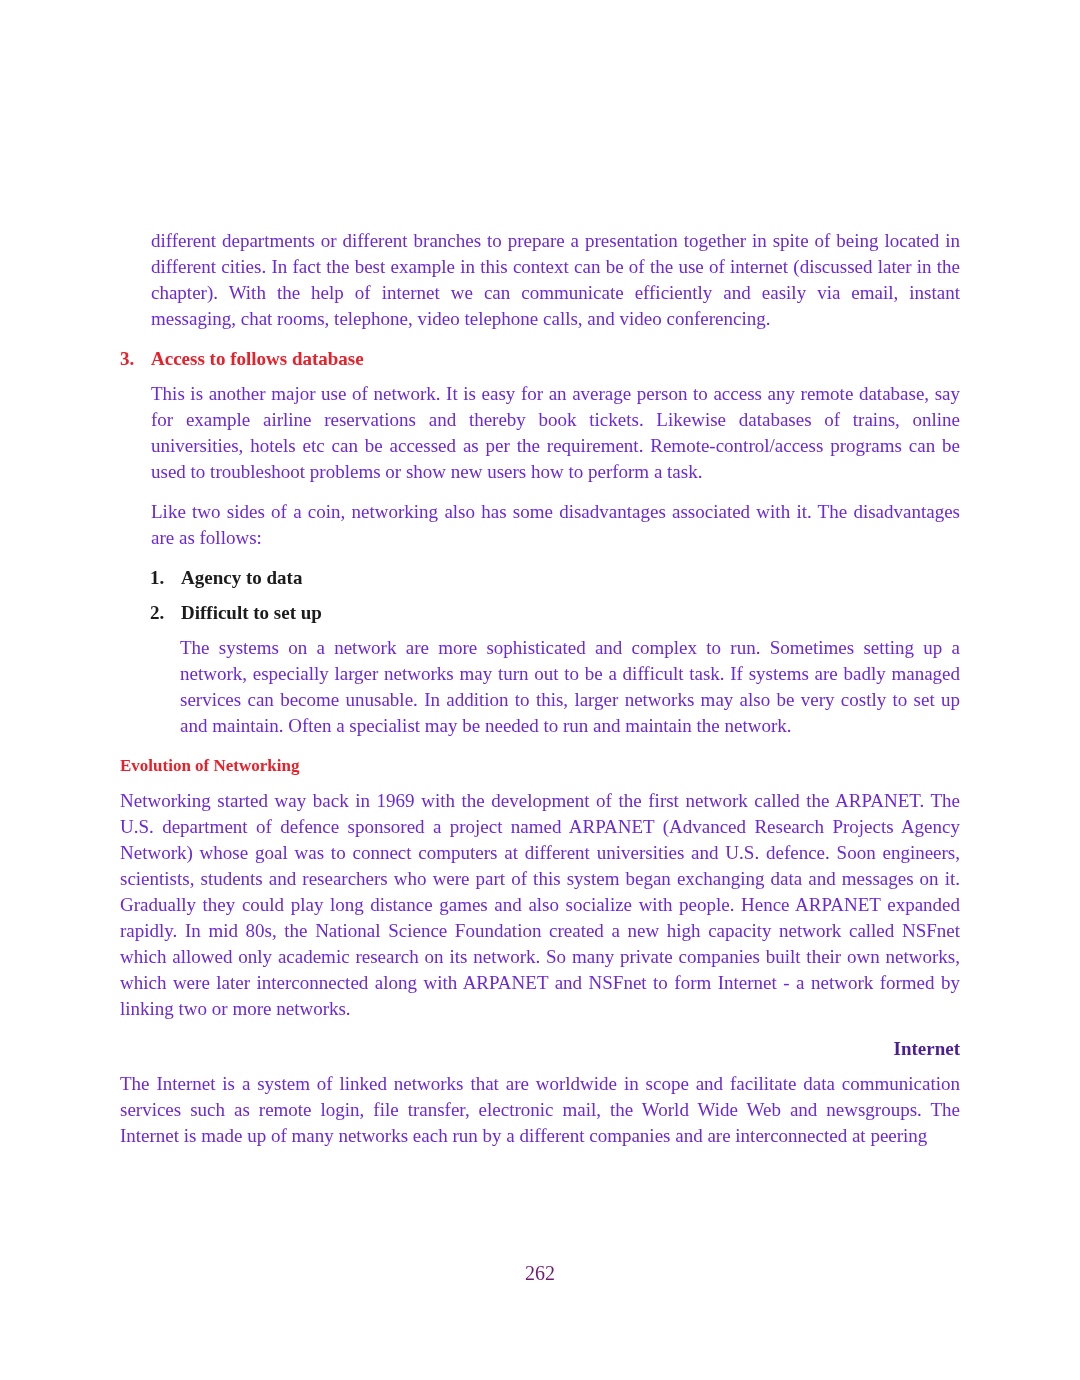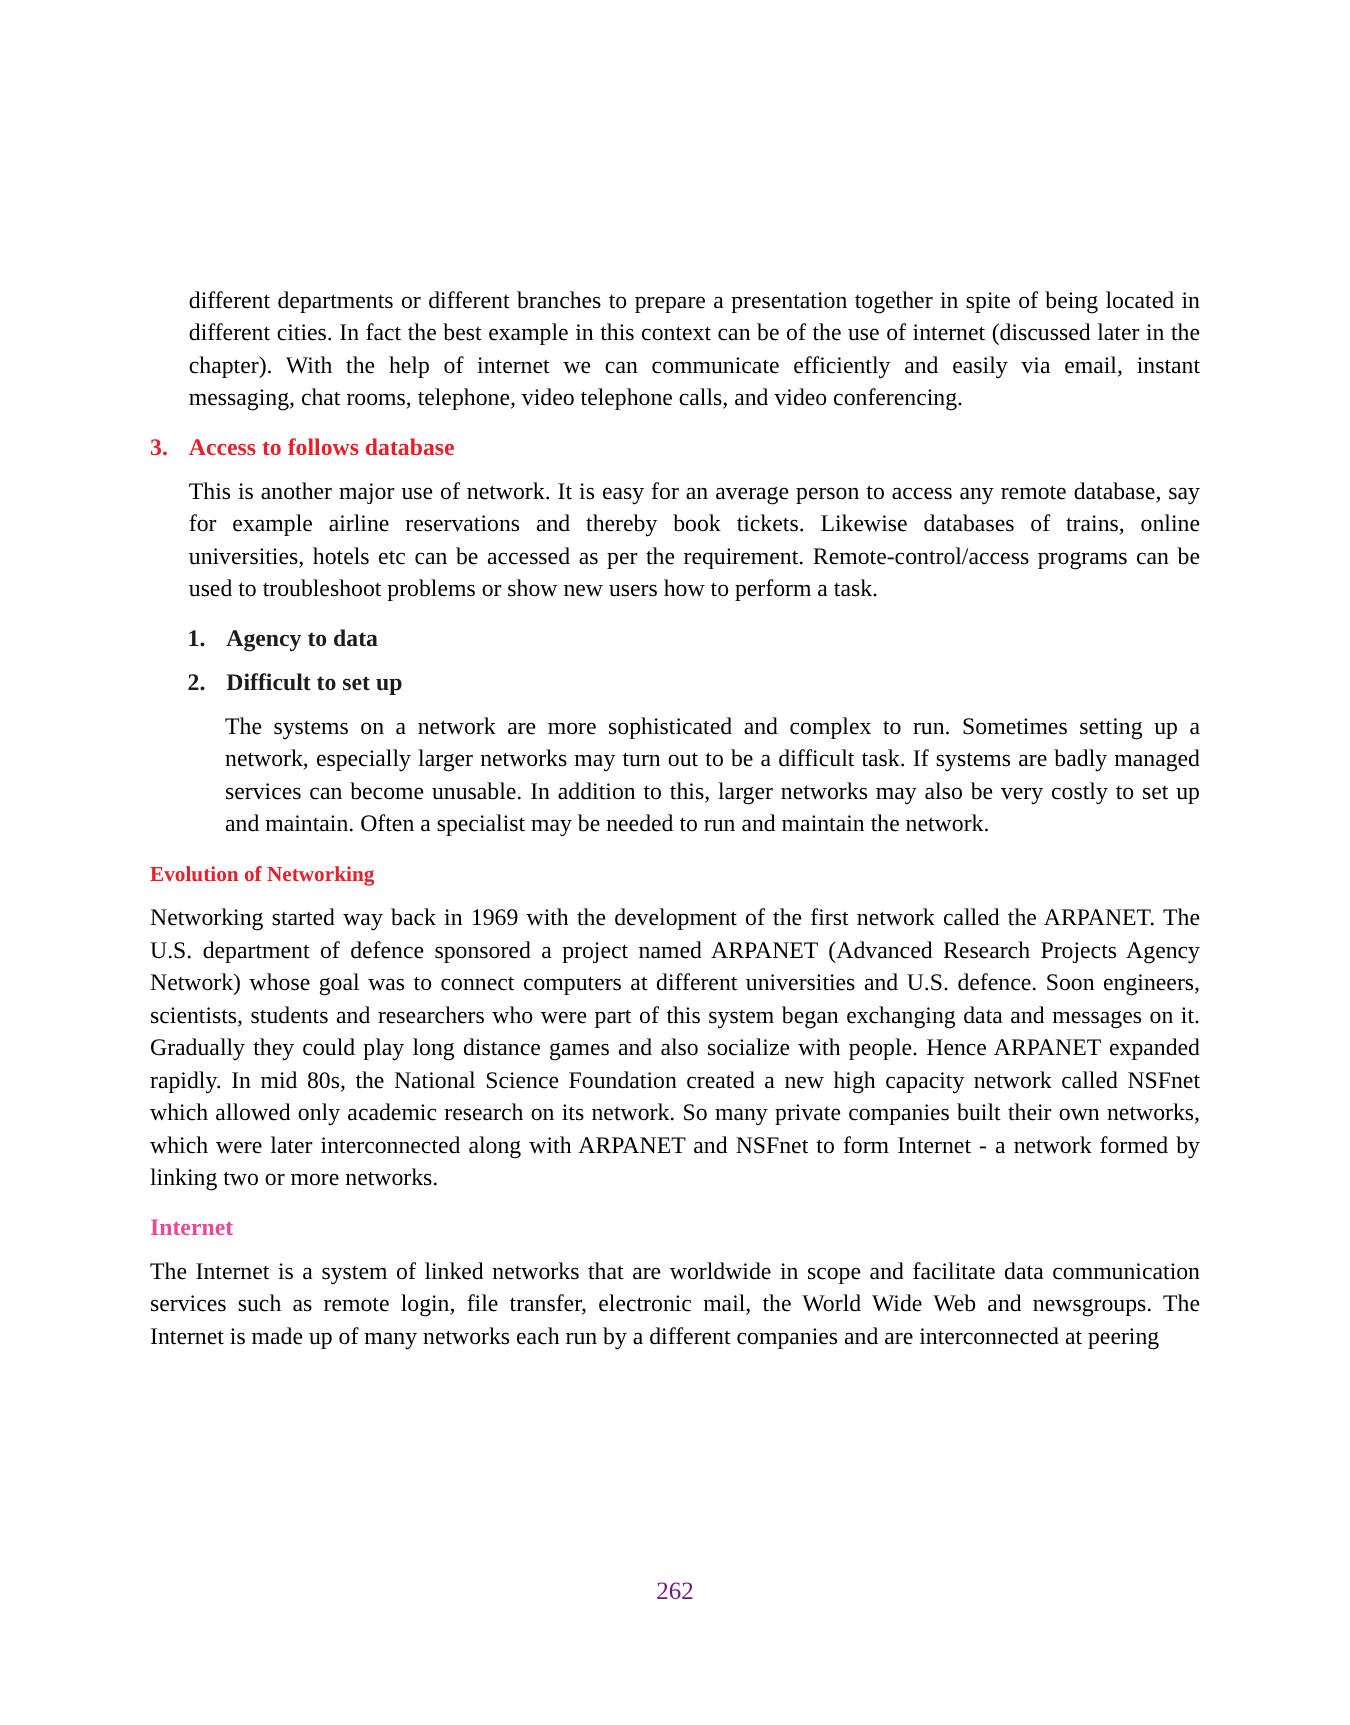--- a/index.html
+++ b/index.html
@@ -17,21 +17,21 @@
     position: absolute;
     top: 228px;
     left: 120px;
     width: 840px;
   }
   p.body-text {
     font-size: 19px;
     line-height: 26px;
     text-align: justify;
     margin-bottom: 14px;
-    color: #000000;
+    color: #6d28d9;
   }
   .indent-1 { margin-left: 31px; }
   .indent-2 { margin-left: 60px; }
   .item-heading {
     display: flex;
     font-size: 19px;
     line-height: 26px;
     font-weight: bold;
     margin-bottom: 9px;
   }
@@ -44,21 +44,22 @@
     font-size: 17px;
     line-height: 26px;
     font-weight: bold;
     margin: 12px 0 9px 0;
   }
   .minor-heading {
     font-size: 19px;
     line-height: 26px;
     font-weight: bold;
     margin: 6px 0 9px 0;
-    color: #ec4899;
+    color: #4c1d95;
+    text-align: right;
   }
   .page-number {
     position: absolute;
     left: 0;
     width: 100%;
     top: 1262px;
     text-align: center;
     font-size: 20px;
     color: #701a75;
   }
@@ -71,20 +72,21 @@
 
     <p class="body-text indent-1">different departments or different branches to prepare a presentation together in spite of being located in different cities. In fact the best example in this context can be of the use of internet (discussed later in the chapter). With the help of internet we can communicate efficiently and easily via email, instant messaging, chat rooms, telephone, video telephone calls, and video conferencing.</p>
 
     <div class="item-heading red">
       <span class="num">3.</span>
       <span>Access to follows database</span>
     </div>
 
     <p class="body-text indent-1">This is another major use of network. It is easy for an average person to access any remote database, say for example airline reservations and thereby book tickets. Likewise databases of trains, online universities, hotels etc can be accessed as per the requirement. Remote-control/access programs can be used to troubleshoot problems or show new users how to perform a task.</p>
 
+    <p class="body-text indent-1">Like two sides of a coin, networking also has some disadvantages associated with it. The disadvantages are as follows:</p>
 
     <div class="item-heading sub">
       <span class="num">1.</span>
       <span>Agency to data</span>
     </div>
 
 
     <div class="item-heading sub">
       <span class="num">2.</span>
       <span>Difficult to set up</span>

